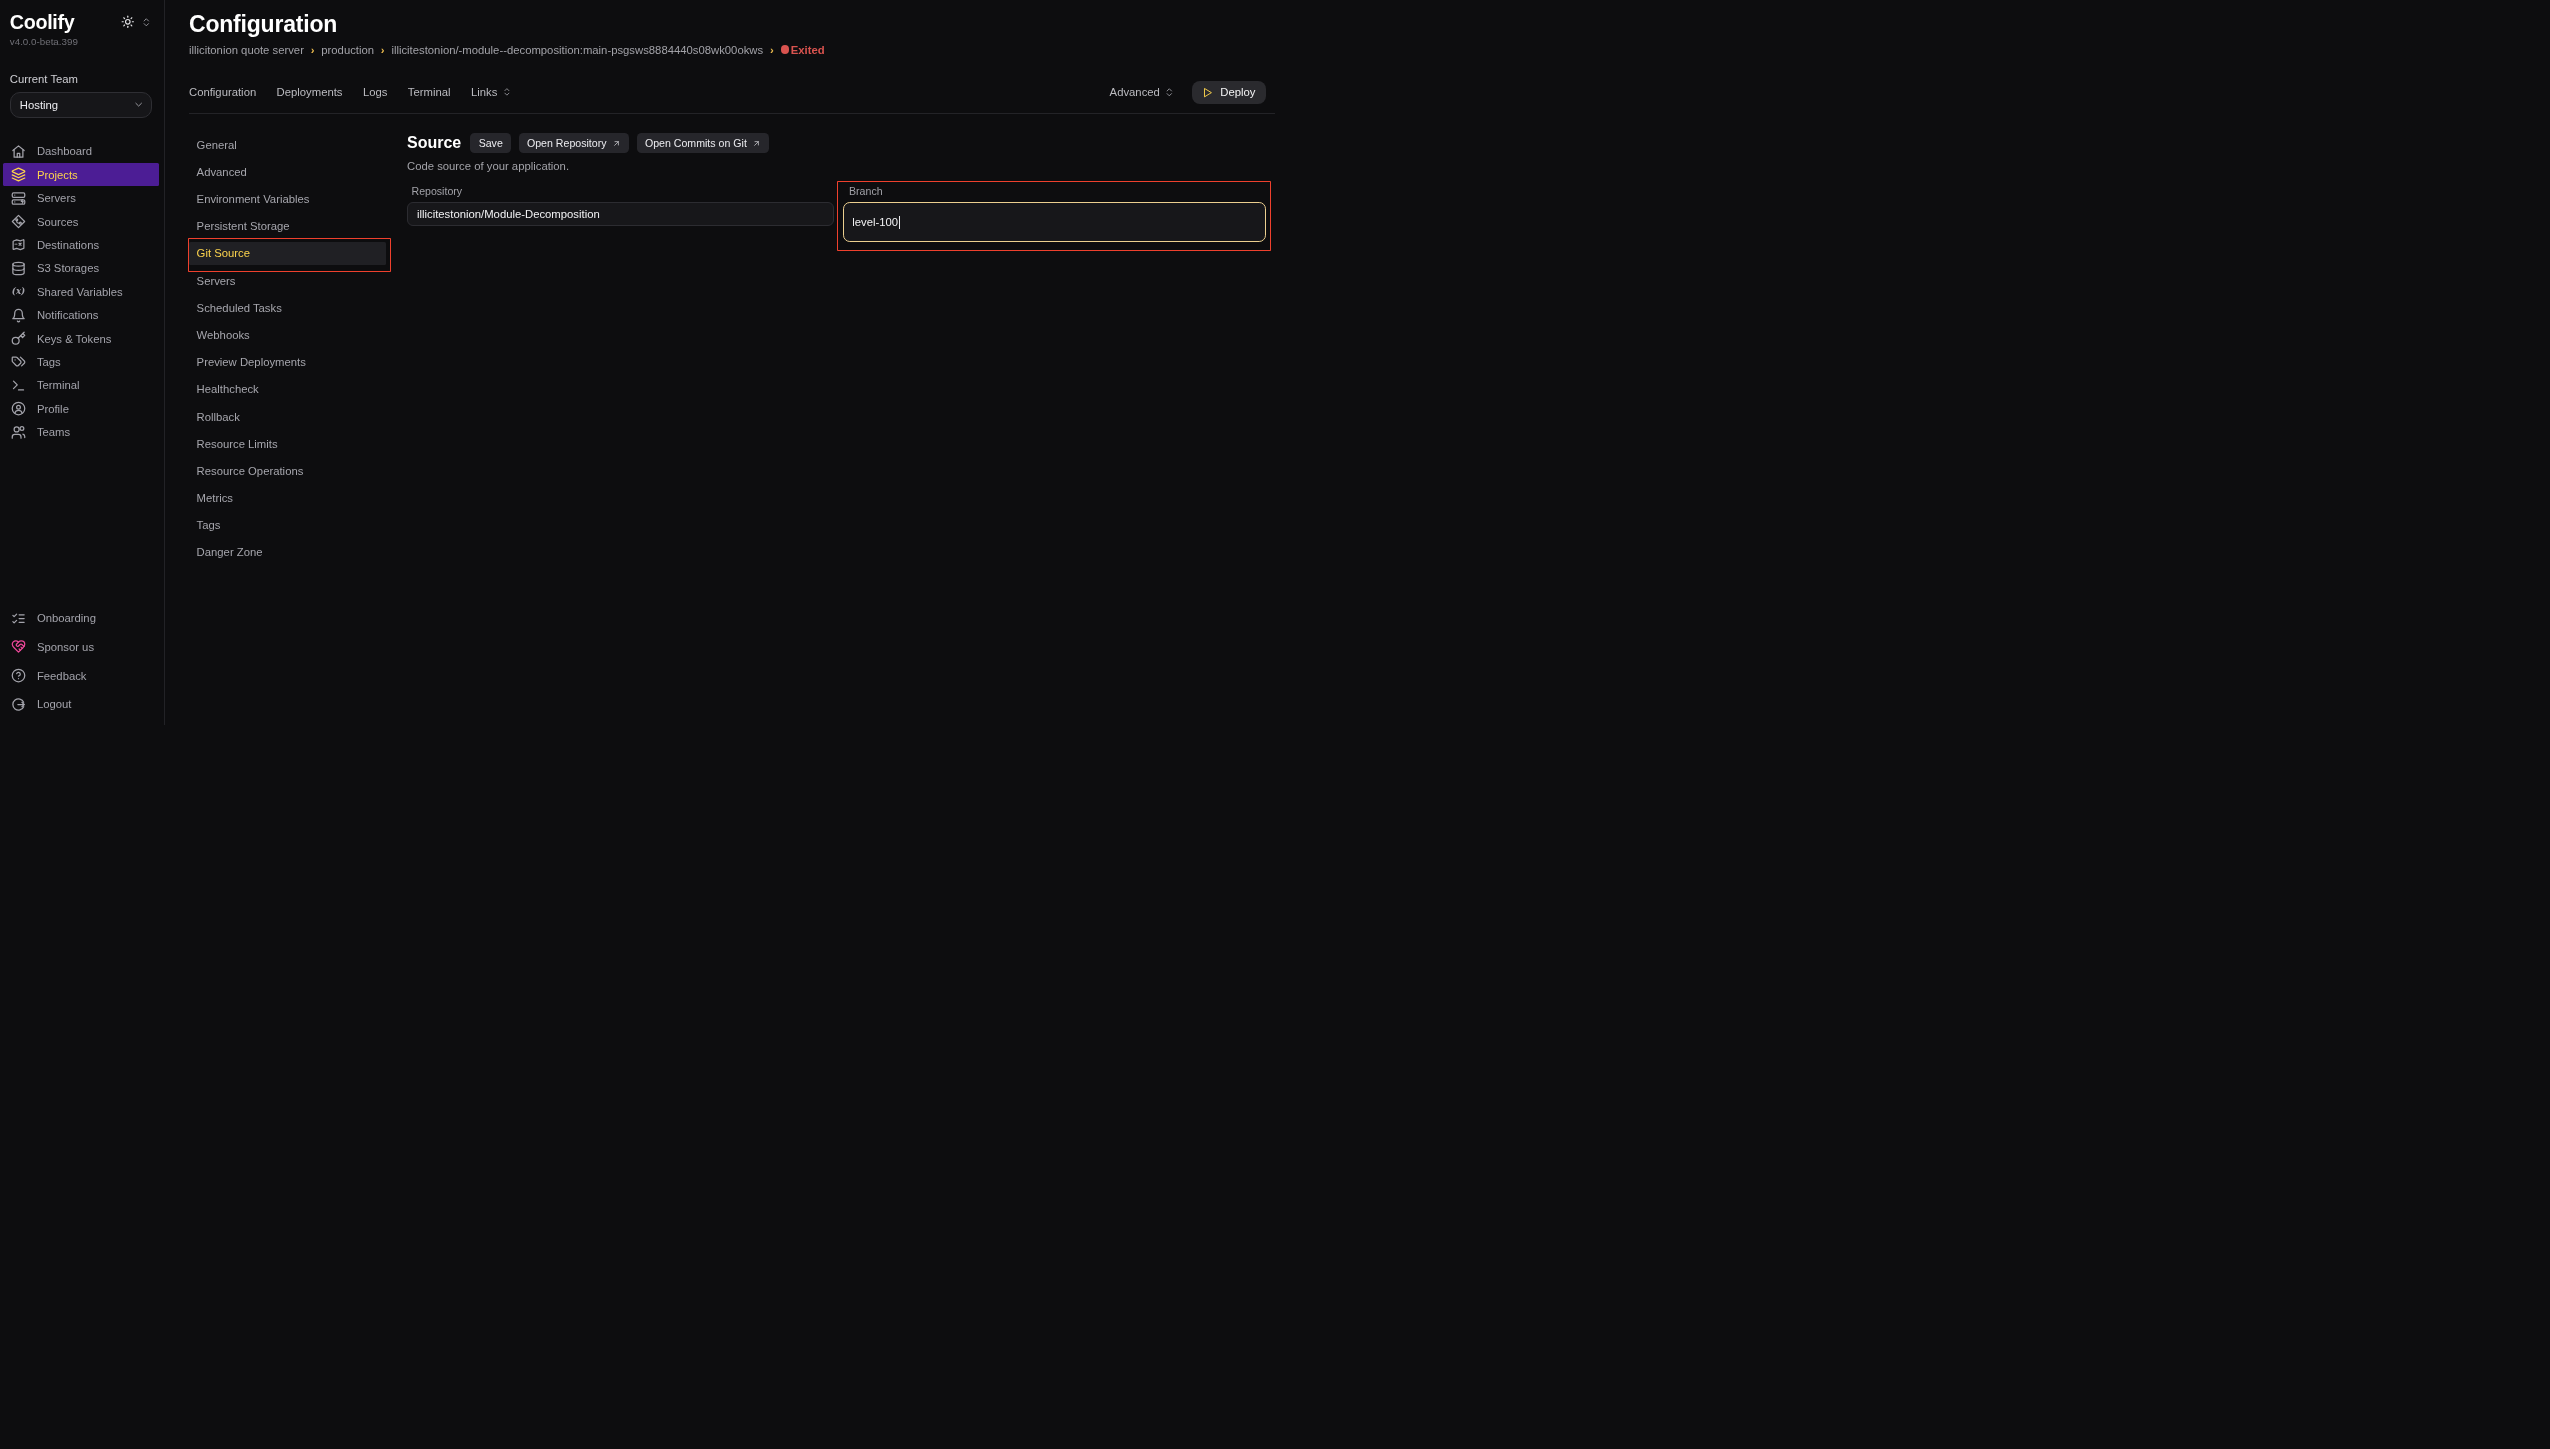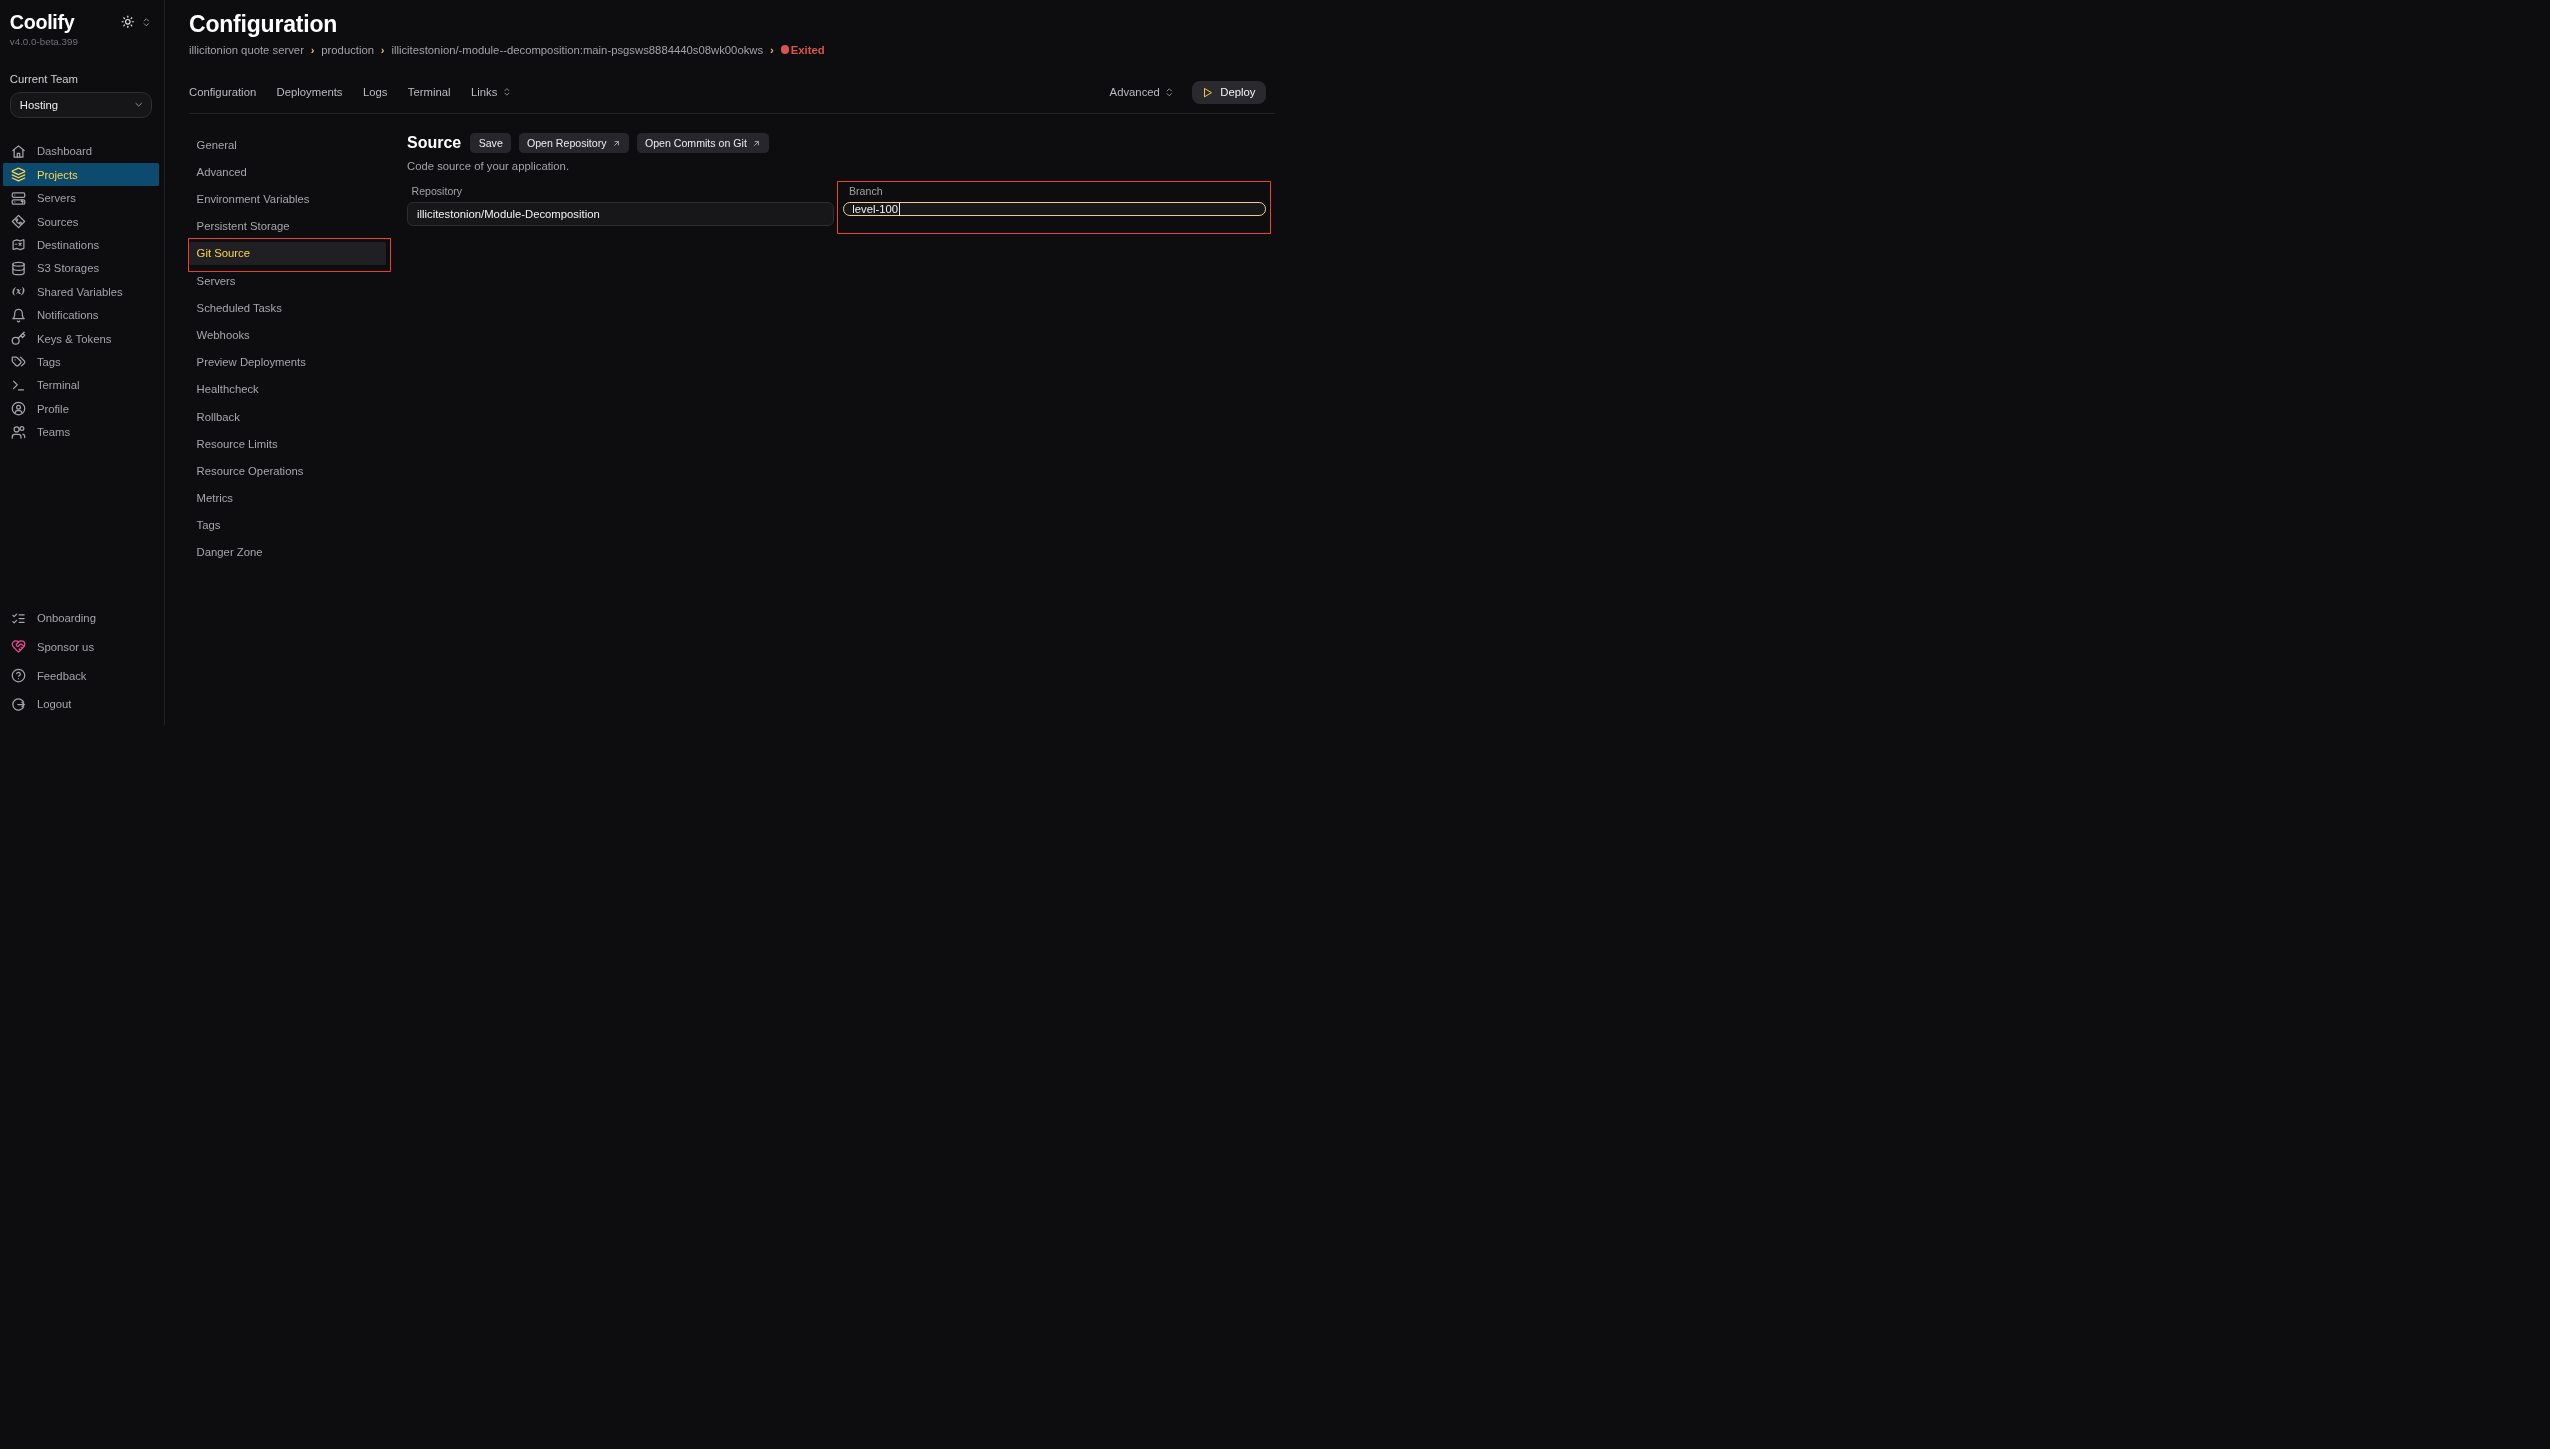--- a/index.html
+++ b/index.html
@@ -34,21 +34,21 @@
     padding:0 6.8px 0 9px; font-size:11.3px; color:#ececf0; cursor:pointer;
   }
   .team-select svg { width:11.3px; height:11.3px; color:#9f9fa6; }
   .side-nav { margin-top:22px; display:flex; flex-direction:column; gap:0; }
   .nav-item {
     height:23.4px; margin:0 5.3px 0 3px; padding:0 6px 0 7.6px;
     display:flex; align-items:center; gap:11.3px;
     font-size:11.3px; color:#a3a3ab; cursor:pointer; border-radius:1.5px;
     white-space:nowrap;
   }
-  .nav-item.active { background:#0c4a6e; color:#fcd34d; }
+  .nav-item.active { background:#4c1d95; color:#fcd34d; }
   .nav-item .nav-ic { width:15px; height:15px; flex:none; display:flex; }
   .nav-item svg { width:15px; height:15px; }
   .side-spacer { flex:1; }
   .side-footer { display:flex; flex-direction:column; gap:5.3px;text-align:center; }
   
   .main { margin-left:165px; padding:10.6px 9px 0 24px; }
   .page-title { font-size:23px; font-weight:700; color:#ffffff; letter-spacing:-0.2px; }
   .breadcrumb { margin-top:6px; display:flex; align-items:center; gap:6.8px; font-size:11.3px; color:#a2a2a8; }
   #crumbs { display:inline-flex; align-items:center; gap:6.8px; }
   .crumb { cursor:pointer; }
@@ -96,21 +96,21 @@
   .input {
     width:100%; height:23.4px; background:#17171a;
     border:0.8px solid #2c2c31; border-radius:6px;
     padding:0 9px; font-size:11.3px; color:#f2f2f4;
     font-family:inherit; outline:none;
   }
   .branch-cell { position:relative; }
   .branch-cell .field-label { margin-left:6px; }
   .branch-cell .annotation { top:-3.8px; left:-6px; right:-5.3px; bottom:-8.3px; }
   .fake-input {
-    height:14px; background:#17171a;
+    height:40px; background:#17171a;
     border:1.5px solid #eccf8f; border-radius:6.8px;
     padding:0 8.3px; display:flex; align-items:center;
     font-size:11.3px; color:#f2f2f4; cursor:text;
   }
   .caret { width:1.5px; height:13px; background:#e8e8ec; margin-left:0.8px; }
   .row2 { margin-top:8.3px; }
 </style>
 </head>
 <body>
 

